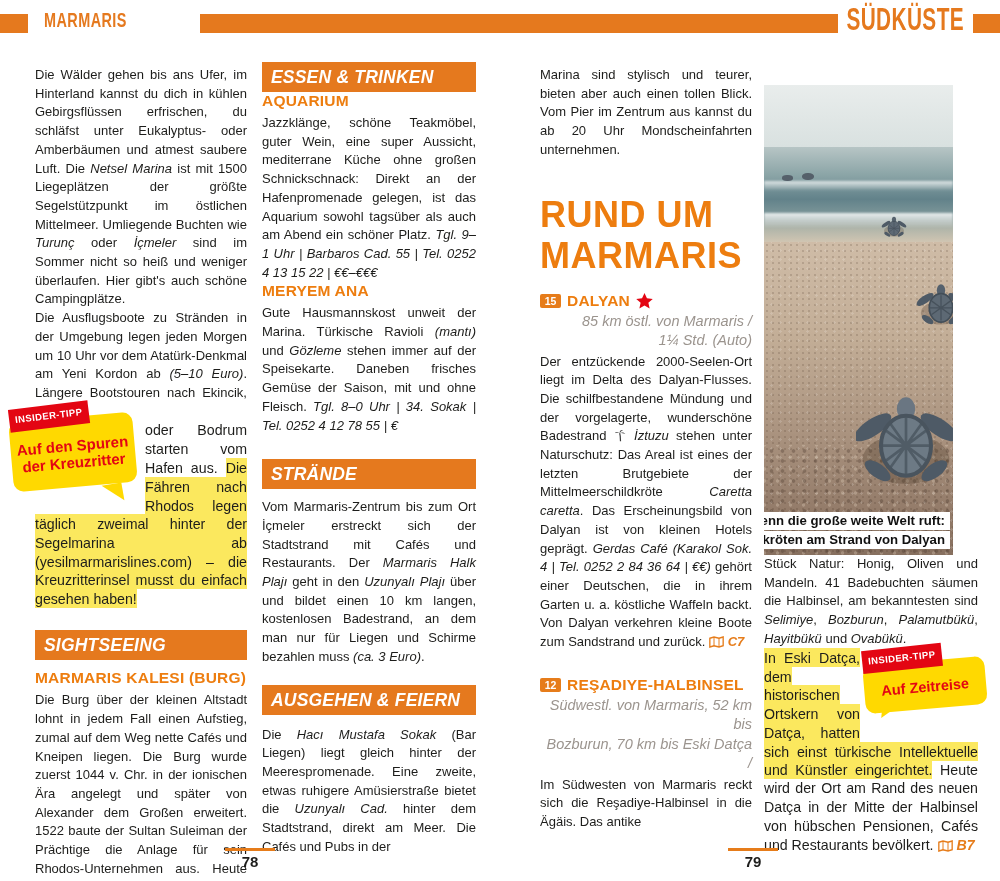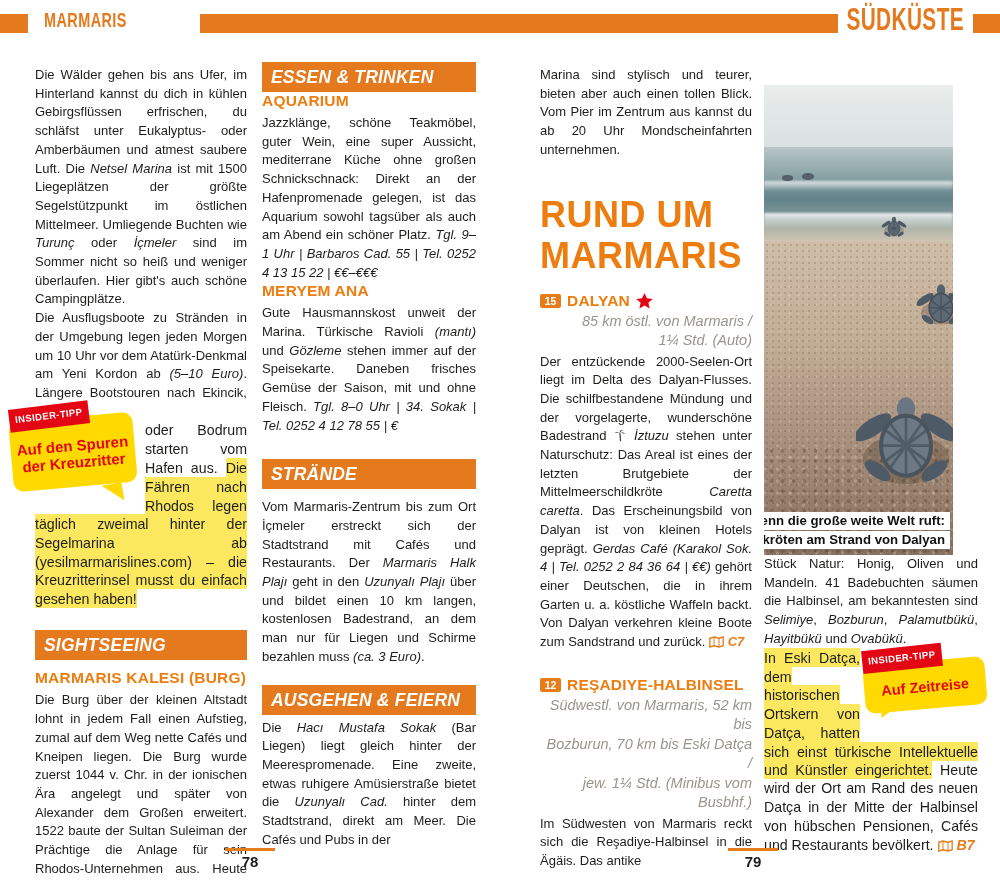--- a/index.html
+++ b/index.html
@@ -126,21 +126,21 @@
   </div>
 
   <div class="col col2">
     <div class="sec-bar">ESSEN &amp; TRINKEN</div>
     <h3 class="sub mt10">AQUARIUM</h3>
     <p class="body"><span>Jazzklänge, schöne Teakmöbel, guter Wein, eine super Aussicht, mediterrane Küche ohne großen Schnickschnack: Direkt an der Hafenpromenade gelegen, ist das Aquarium sowohl tagsüber als auch am Abend ein schöner Platz. </span><span class="i">Tgl. 9–1 Uhr | Barbaros Cad. 55 | Tel. 0252 4 13 15 22 | €€–€€€</span></p>
     <h3 class="sub mt26">MERYEM ANA</h3>
     <p class="body"><span>Gute Hausmannskost unweit der Marina. Türkische Ravioli </span><span class="i">(mantı)</span><span> und </span><span class="i">Gözleme</span><span> stehen immer auf der Speisekarte. Daneben frisches Gemüse der Saison, mit und ohne Fleisch. </span><span class="i">Tgl. 8–0 Uhr | 34. Sokak | Tel. 0252 4 12 78 55 | €</span></p>
     <div class="sec-bar mt24" style="margin-bottom:9px;">STRÄNDE</div>
     <p class="body"><span>Vom Marmaris-Zentrum bis zum Ort İçmeler erstreckt sich der Stadtstrand mit Cafés und Restaurants. Der </span><span class="i">Marmaris Halk Plajı</span><span> geht in den </span><span class="i">Uzunyalı Plajı</span><span> über und bildet einen 10 km langen, kostenlosen Badestrand, an dem man nur für Liegen und Schirme bezahlen muss </span><span class="i">(ca. 3 Euro)</span><span>.</span></p>
-    <div class="sec-bar mt18" style="margin-bottom:4px;">AUSGEHEN &amp; FEIERN</div>
+    <div class="sec-bar mt18" style="margin-bottom:11px;">AUSGEHEN &amp; FEIERN</div>
     <p class="body"><span>Die </span><span class="i">Hacı Mustafa Sokak</span><span> (Bar Liegen) liegt gleich hinter der Meerespromenade. Eine zweite, etwas ruhigere Amüsierstraße bietet die </span><span class="i">Uzunyalı Cad.</span><span> hinter dem Stadtstrand, direkt am Meer. Die Cafés und Pubs in der</span></p>
   </div>
 
   <div class="col col3">
     <p class="body"><span>Marina sind stylisch und teurer, bieten aber auch einen tollen Blick. Vom Pier im Zentrum aus kannst du ab 20 Uhr Mondscheinfahrten unternehmen.</span></p>
     <h1 class="big">RUND UM MARMARIS</h1>
 
     <div class="entry-head mt16">
       <span class="badge">15</span>
       <span class="entry-title">DALYAN</span>
@@ -162,21 +162,20 @@
             <path d="M6 1V11.5 M12 2.5V13" stroke="#e67c1a" stroke-width="1.2"></path>
           </svg></span><span class="ref"> C7</span></p>
 
     <div class="entry-head mt24">
       <span class="badge">12</span>
       <span class="entry-title">REŞADIYE-HALBINSEL</span>
     </div>
     <div class="meta">
       <span>Südwestl. von Marmaris, 52 km bis</span>
       <span>Bozburun, 70 km bis Eski Datça /</span>
-      <span>jew. 1¼ Std. (Minibus vom Busbhf.)</span>
     </div>
     <p class="body"><span>Im Südwesten von Marmaris reckt sich die Reşadiye-Halbinsel in die Ägäis. Das antike </span></p>
   </div>
 
   <div class="col col4">
     <div class="photo">
       <div class="sky"></div>
       <div class="sea"></div>
       <div class="foam1"></div>
       <div class="foam2"></div>

